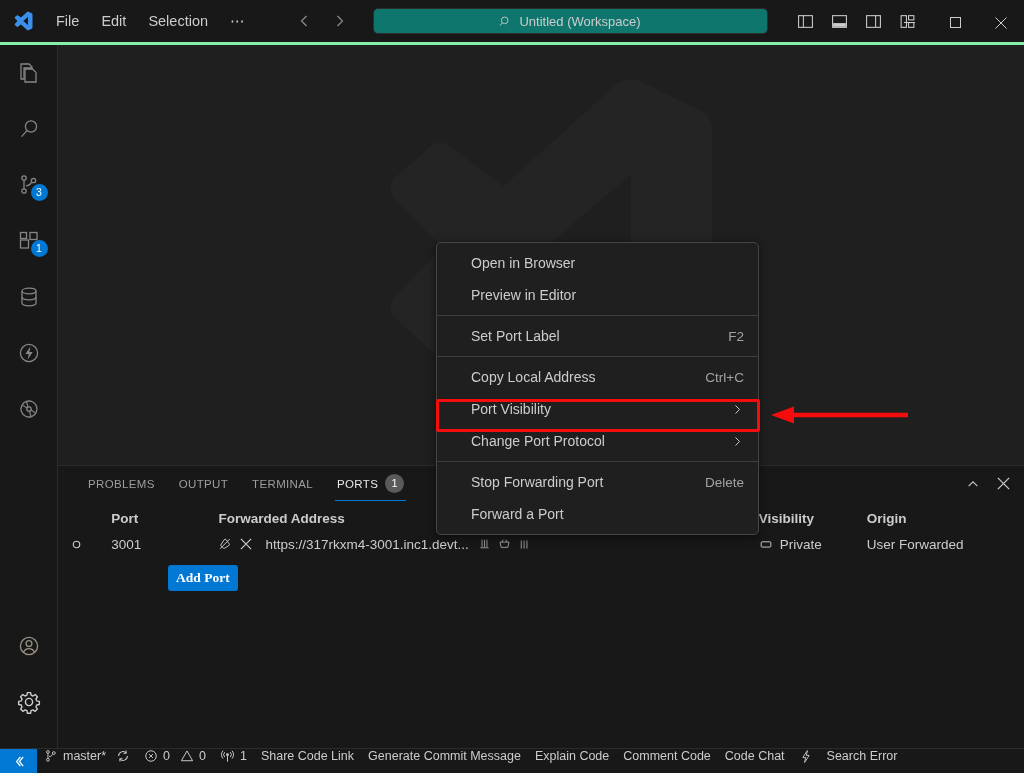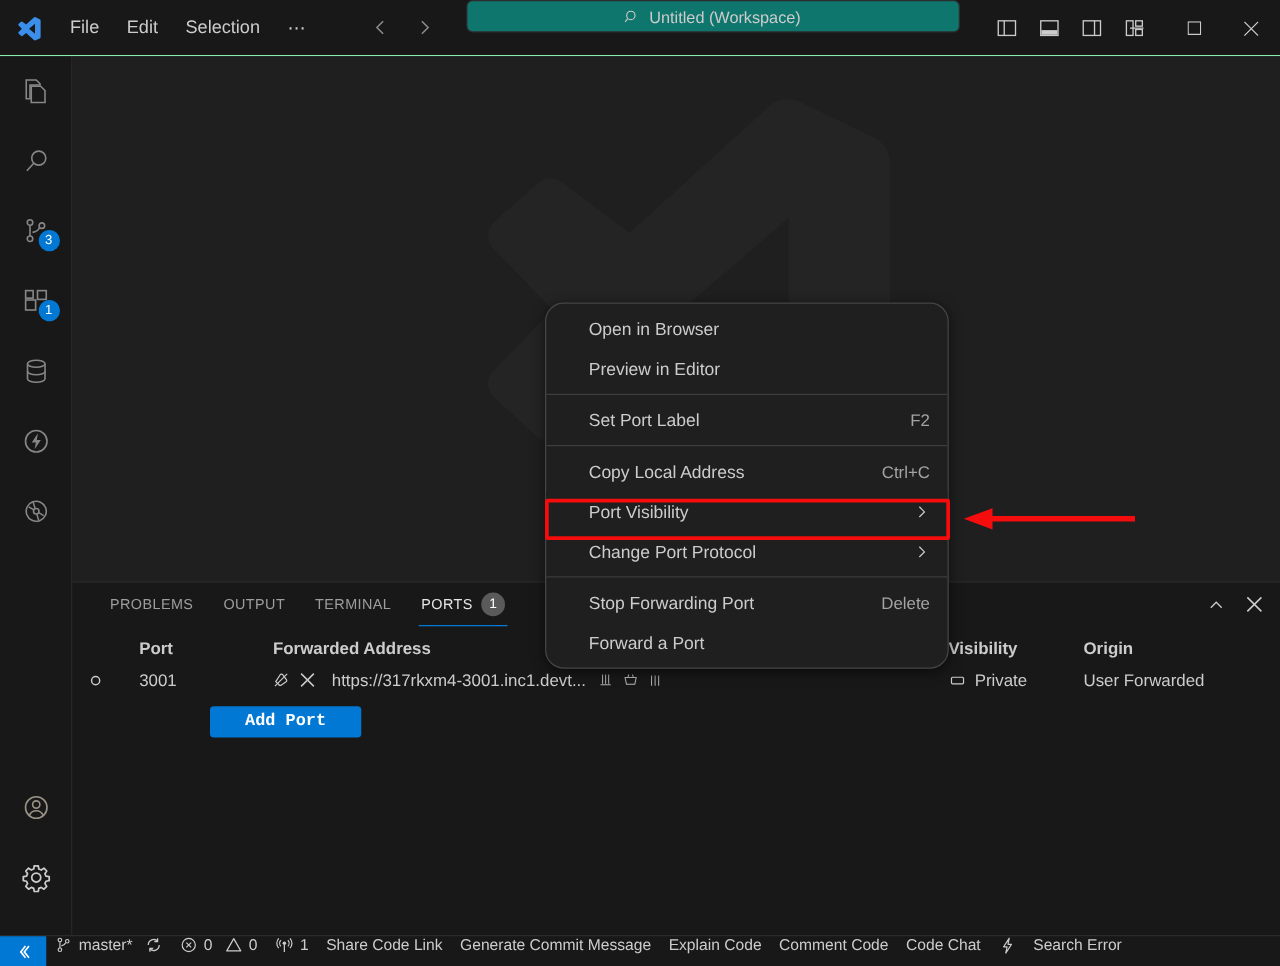--- a/index.html
+++ b/index.html
@@ -8,22 +8,22 @@
     background:#181818;
     font-family:"Liberation Sans", sans-serif;
     overflow:hidden;
     -webkit-font-smoothing:antialiased;
   }
   #app { position:relative; width:1024px; height:773px; }
 
   
   .titlebar {
     position:absolute; top:0; left:0; width:1024px; height:45px;
-    background:#181818; display:flex; 
-    border-bottom:1px solid #86efac;
+    background:#181818; display:flex; align-items:center;
+    border-bottom:3px solid #86efac;
   }
   .vscode-logo { width:46px; height:45px; display:flex; align-items:center; justify-content:center; }
   .menu-items { display:flex; align-items:center; gap:2px; }
   .menu-item {
     color:#cccccc; font-size:14.5px; padding:4px 10px; border-radius:4px;
     cursor:default; white-space:nowrap;
   }
   .nav-arrows { display:flex; align-items:center; gap:10px; margin-left:38px; }
   .nav-arrow { color:#8d8d8d; width:24px; height:24px; display:flex; align-items:center; justify-content:center; }
   .cmdcenter {
@@ -114,28 +114,28 @@
   .col-addr { width:450px; display:flex; align-items:center; gap:0px; }
   .col-running { width:100px; }
   .col-vis { width:110px; display:flex; align-items:center; gap:7px; }
   .col-origin { width:160px; }
   .addr-icons { display:flex; align-items:center; gap:8px; margin-right:13px; color:#cccccc; }
   .addr-text { color:#cccccc; white-space:nowrap; }
   .addr-trail { display:flex; align-items:center; gap:7px; margin-left:9px; color:#b5b5b5; font-size:11px; }
   .addport-wrap { padding-left:110px; padding-top:8px; }
   .addport {
     background:#0078d4; color:#ffffff; border:none; border-radius:3px;
-    font-family:Liberation Mono, monospace; font-size:13.5px;
-    padding:5px 28px; font-weight:bold; cursor:pointer;
+    font-family:Liberation Serif, serif; font-size:13.5px;
+    padding:5px 8px; font-weight:bold; cursor:pointer;
   }
 
   
   .ctxmenu {
     position:absolute; left:436px; top:242px; width:323px;
-    background:#1f1f1f; border:1px solid #454545; border-radius:15px;
+    background:#1f1f1f; border:1px solid #454545; border-radius:5px;
     padding:4px 0; box-shadow:0 2px 10px rgba(0,0,0,.55);
     z-index:50;
   }
   .ctxitem {
     display:flex; align-items:center; height:32px;
     padding:0 14px 0 34px; color:#cccccc; font-size:14px;
     position:relative;
   }
   .ctxitem .lbl { flex:1; }
   .ctxitem .key { color:#a3a3a3; font-size:13.5px; }

